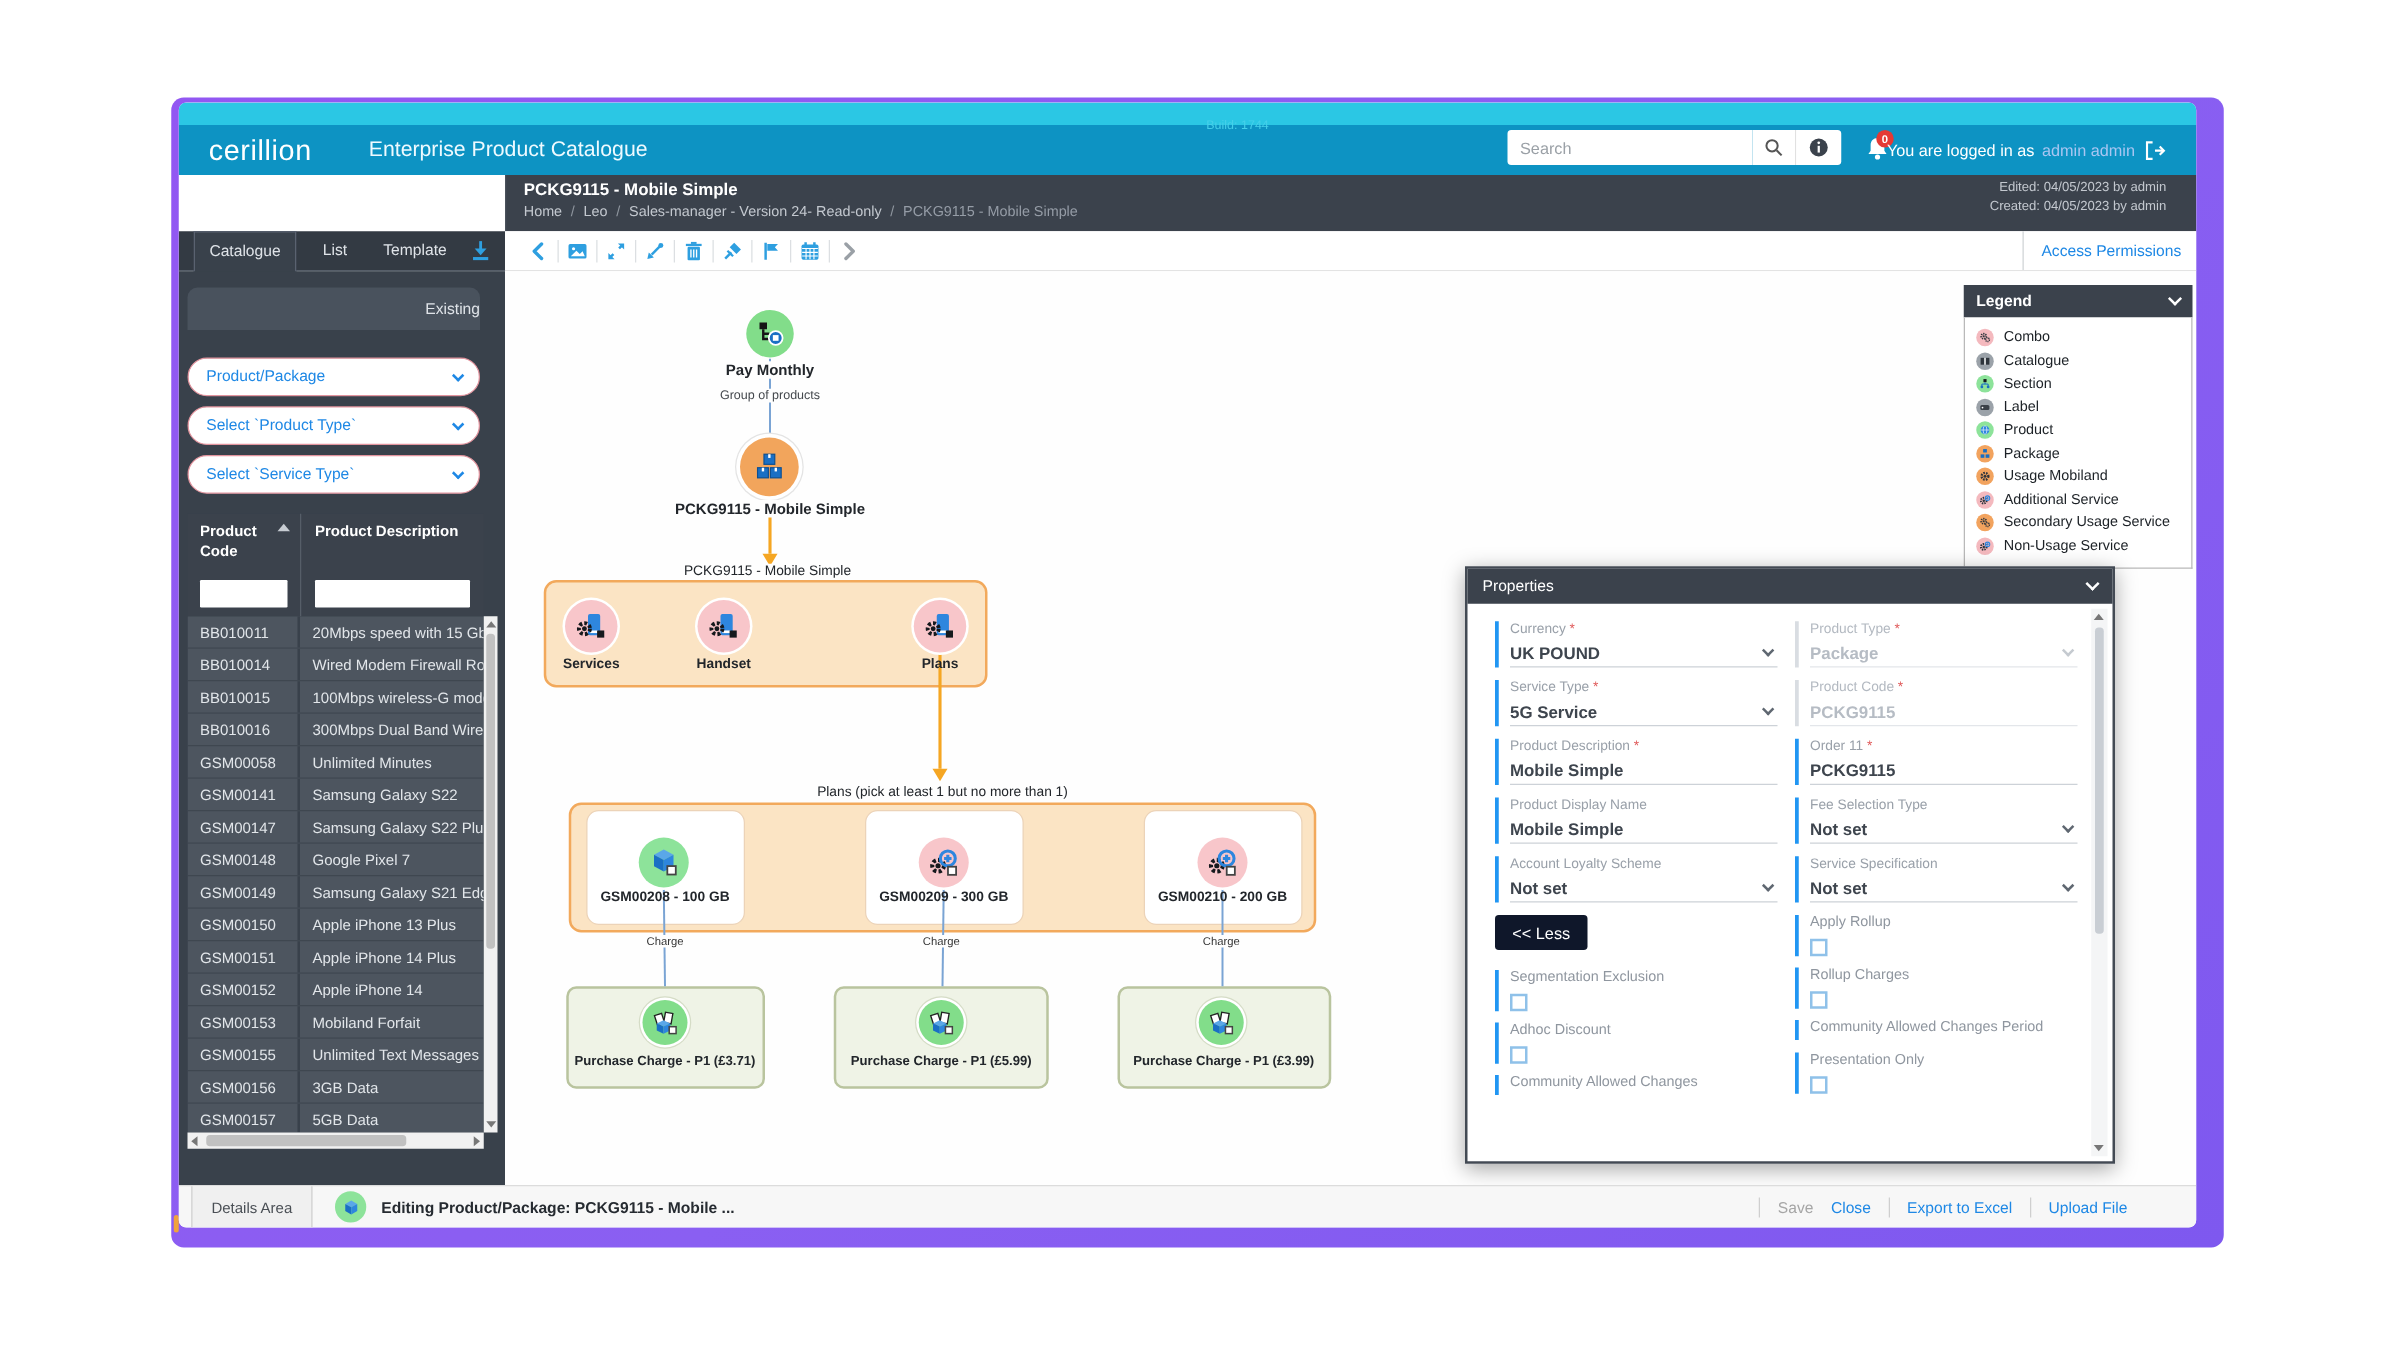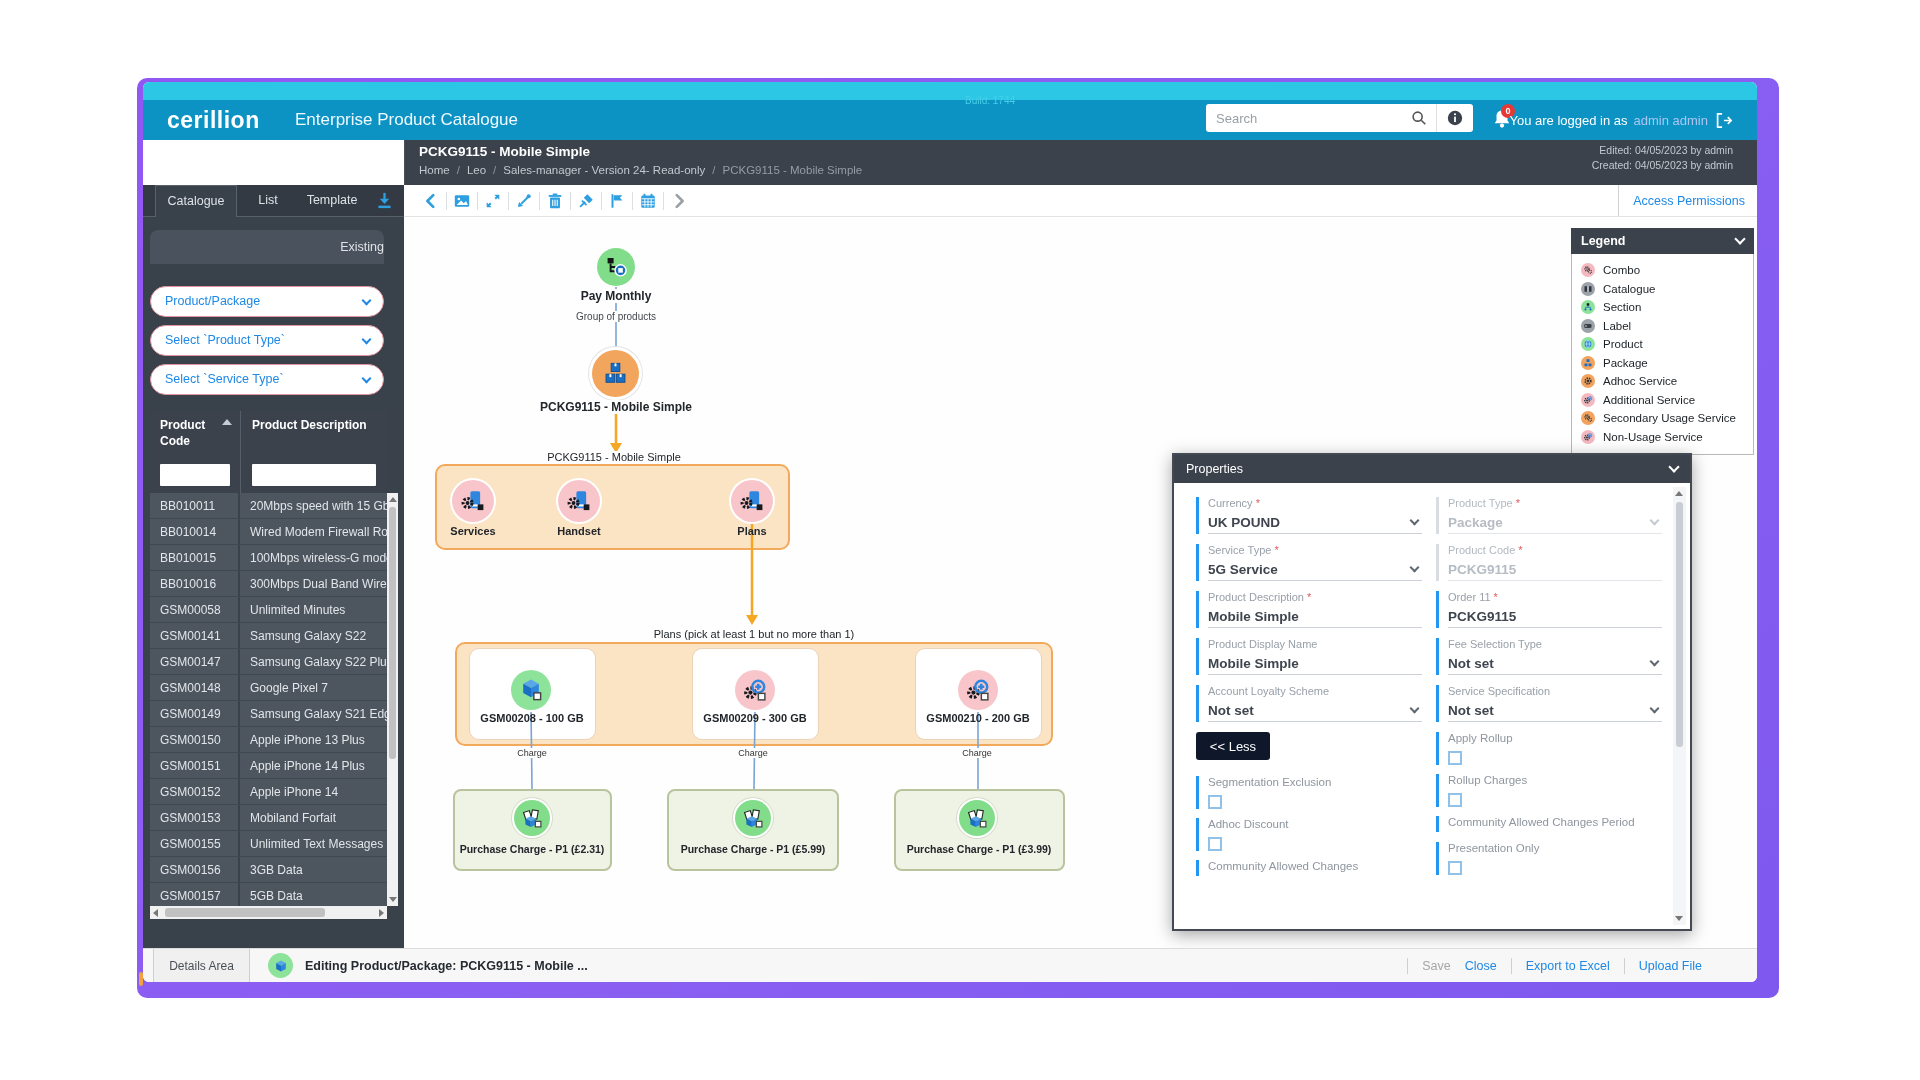--- a/index.html
+++ b/index.html
@@ -7,21 +7,21 @@
   *{box-sizing:border-box;}
   .abs{position:absolute;}
   #frame{position:absolute;left:137px;top:78px;width:1642px;height:920px;
     background:linear-gradient(140deg,#9257f2 0%,#8a5ff2 55%,#7e58ef 100%);border-radius:10px;}
   #notch{position:absolute;left:2px;bottom:12px;width:4px;height:14px;background:#f0a23c;border-radius:2px;}
   #content{position:absolute;left:6px;top:4px;width:1614px;height:900px;background:#fff;
     border-radius:6px;overflow:hidden;}
   
   #stripe{left:0;top:0;width:1614px;height:18px;background:#2bc7e4;}
   #hdr{left:0;top:18px;width:1614px;height:40px;background:#0d93c3;}
-  #brand{left:24px;top:7px;font-size:23px;font-weight:700;color:#fff;letter-spacing:.5px;}
+  #brand{left:24px;top:7px;font-size:23px;font-weight:400;color:#fff;letter-spacing:.5px;}
   #apptitle{left:152px;top:10px;font-size:17px;font-weight:400;color:#eefaff;}
   #menus{left:428px;top:0;height:40px;display:flex;align-items:center;gap:38px;}
   .menu{color:#fff;font-size:13.5px;display:flex;align-items:center;gap:7px;cursor:default;}
   .caret{width:0;height:0;border-left:4px solid transparent;border-right:4px solid transparent;border-top:5px solid #fff;}
   #build{left:822px;top:-5px;font-size:10px;color:#45d0ea;}
   #searchwrap{left:1063px;top:4px;height:28px;display:flex;}
   #searchinput{width:196px;height:28px;border:none;outline:none;background:#fff;border-radius:3px 0 0 3px;
     padding:0 10px;font-size:13px;color:#333;font-family:"Liberation Sans",sans-serif;}
   #searchinput::placeholder{color:#9aa0a6;}
   .magbox{width:34px;height:28px;background:#fff;display:flex;align-items:center;justify-content:center;}
@@ -532,21 +532,21 @@
       <div class="lab bold" style="left:69px;top:308px;font-size:11px;">Services</div>
       <div class="lab bold" style="left:175px;top:308px;font-size:11px;">Handset</div>
       <div class="lab bold" style="left:348px;top:308px;font-size:11px;">Plans</div>
       <div class="lab wbg" style="left:350px;top:411px;font-size:11px;">Plans (pick at least 1 but no more than 1)</div>
       <div class="lab bold" style="left:128px;top:495px;font-size:11px;">GSM00208 - 100 GB</div>
       <div class="lab bold" style="left:351px;top:495px;font-size:11px;">GSM00209 - 300 GB</div>
       <div class="lab bold" style="left:574px;top:495px;font-size:11px;">GSM00210 - 200 GB</div>
       <div class="lab wbg" style="left:128px;top:531px;font-size:9px;color:#333;">Charge</div>
       <div class="lab wbg" style="left:349px;top:531px;font-size:9px;color:#333;">Charge</div>
       <div class="lab wbg" style="left:573px;top:531px;font-size:9px;color:#333;">Charge</div>
-      <div class="lab bold" style="left:128px;top:626px;font-size:10.5px;">Purchase Charge - P1 (£2.31)</div>
+      <div class="lab bold" style="left:128px;top:626px;font-size:10.5px;">Purchase Charge - P1 (£3.71)</div>
       <div class="lab bold" style="left: 349px;top:626px;font-size:10.5px;">Purchase Charge - P1 (£5.99)</div>
       <div class="lab bold" style="left:575px;top:626px;font-size:10.5px;">Purchase Charge - P1 (£3.99)</div>
     </div>
 
     <div id="legend" class="abs">
       <div class="lhead">
         <span>Legend</span>
         <span class="chevw"></span>
       </div>
       <div class="lbody" id="legendbody">
@@ -612,21 +612,21 @@
             </span>
             <span>Package</span>
           </div>
           <div class="litem">
             <span class="lic" style="background: rgb(242, 163, 94);">
               <svg width="10" height="10" viewBox="0 0 20 20">
                 <circle cx="10" cy="10" r="5.4" fill="none" stroke="#2f353c" stroke-width="3.8" stroke-dasharray="2.6 1.8"></circle>
                 <circle cx="10" cy="10" r="2.4" fill="#2f353c"></circle>
               </svg>
             </span>
-            <span>Adhoc Service</span>
+            <span>Usage Mobiland</span>
           </div>
           <div class="litem">
             <span class="lic" style="background: rgb(244, 185, 190);">
               <svg width="10" height="10" viewBox="0 0 20 20">
                 <circle cx="8" cy="11" r="4.5" fill="none" stroke="#2f353c" stroke-width="3.2" stroke-dasharray="2.2 1.6"></circle>
                 <circle cx="8" cy="11" r="2" fill="#2f353c"></circle>
                 <circle cx="14" cy="7" r="3.6" fill="none" stroke="#2e86de" stroke-width="1.7"></circle>
                 <path d="M14 5.2v3.6M12.2 7h3.6" stroke="#2e86de" stroke-width="1.7"></path>
               </svg>
             </span>

